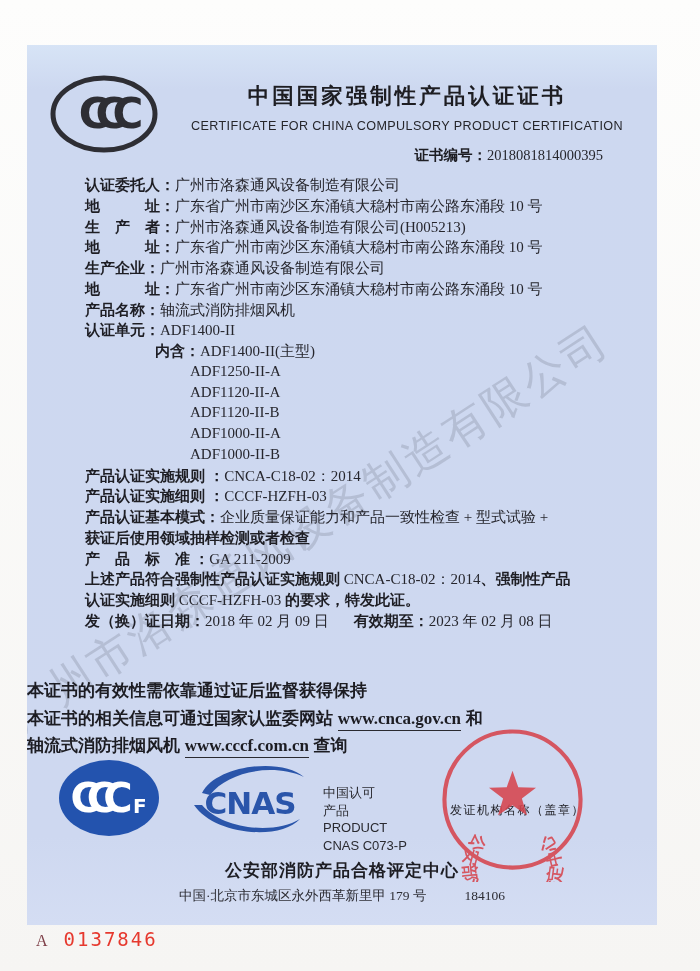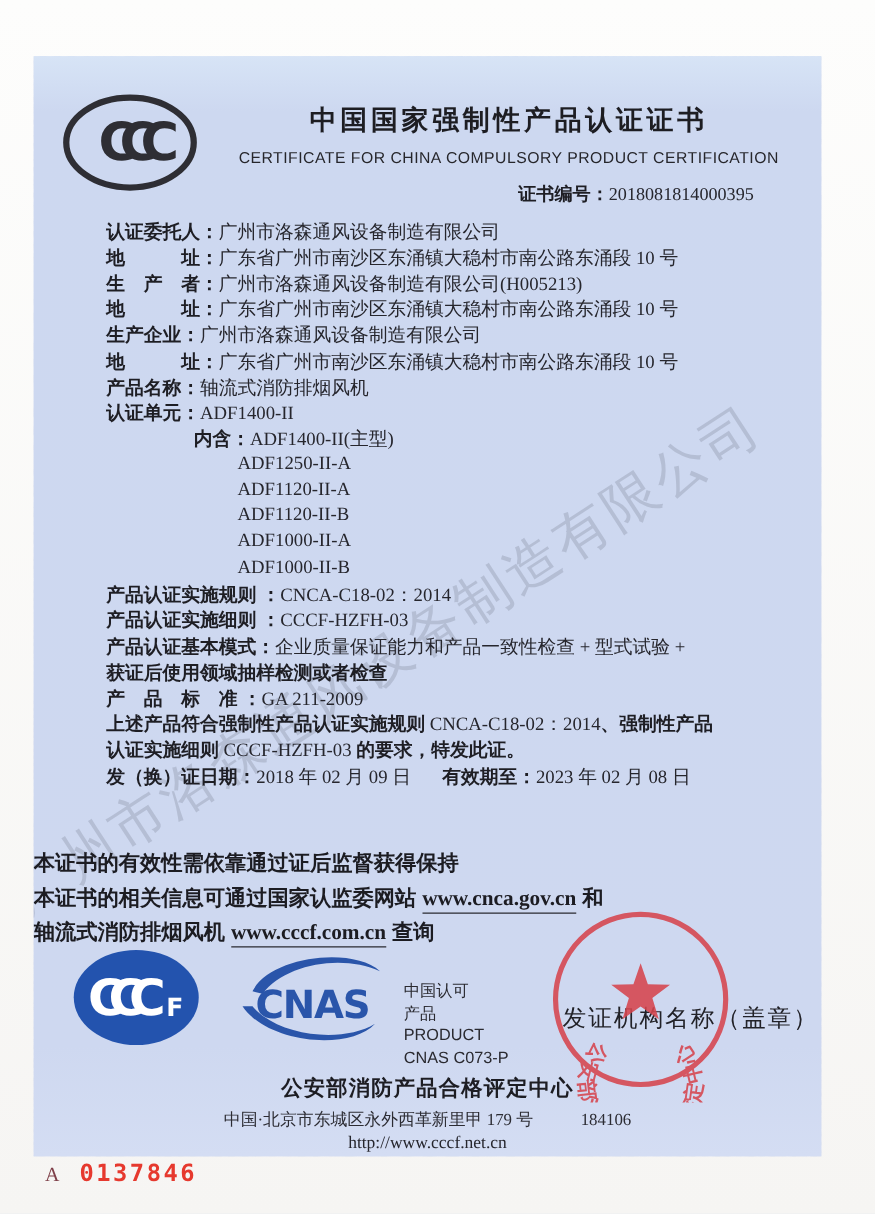--- a/index.html
+++ b/index.html
@@ -46,35 +46,35 @@
   .notice { position:absolute; left:0; top:632px; width:630px; text-align:left; z-index:2;
             font-family:"Liberation Sans", sans-serif; font-weight:700; font-size:17px;
             line-height:27.5px; color:#1c1c22; }
   .u { border-bottom:1.5px solid #2a2a30; padding-bottom:2px;font-family:Liberation Serif, serif; }
 
   .cccf-logo { position:absolute; left:30px; top:712px; width:105px; height:82px; z-index:2; }
   .cnas-logo { position:absolute; left:163px; top:716px; width:120px; height:76px; z-index:2; }
   .acc-text  { position:absolute; left:296px; top:716px; z-index:2; font-size:13px; line-height:17.5px;
                font-family:"Liberation Sans", sans-serif; color:#2a2a30;margin-top:23px; }
 
-  .stamp-caption { position:absolute; left:423px; top:757px; z-index:3; font-size:19px; letter-spacing:1.5px;
+  .stamp-caption { position:absolute; left:423px; top:757px; z-index:3; font-size:12px; letter-spacing:1.5px;
                    color:#222228; font-family:"Liberation Serif", serif; white-space:nowrap; }
   .stamp { position:absolute; left:403px; top:672px; width:165px; height:165px; z-index:4; opacity:.88; }
 
   .footer-org  { position:absolute; left:0; top:814px; width:630px; text-align:center; z-index:2;
                  font-family:"Liberation Sans", sans-serif; font-weight:700; font-size:17px; letter-spacing:1px; color:#1d1d23; }
   .footer-addr { position:absolute; left:0; top:842px; width:630px; text-align:center; z-index:2;
                  font-size:13.5px; color:#2c2c33; }
   .footer-addr .pc { margin-left:38px; }
   .footer-url  { position:absolute; left:0; top:862px; width:630px; text-align:center; z-index:2;
                  font-size:14px; color:#26262d; }
 
   .serial { position:absolute; left:36px; top:928px; z-index:2; white-space:nowrap; }
   .serial .pfx { font-family:"Liberation Serif", serif; font-size:16px; color:#7f4049; }
-  .serial .num { margin-left:16px; font-family:"DejaVu Sans Mono", monospace; font-weight:700;
+  .serial .num { margin-left:16px; font-family:"DejaVu Sans Mono", monospace; font-weight:400;
                  font-size:19px; letter-spacing:2px; color:#e6392e; }
 </style>
 </head>
 <body>
 
 <div class="page">
   <div class="cert">
 
     <div class="watermark">广州市洛森通风设备制造有限公司</div>
 
@@ -146,17 +146,16 @@
       <circle cx="80" cy="78" r="66" fill="none" stroke="#d6454e" stroke-width="4"></circle>
       <path id="stampArc" d="M 46.8,111.2 A 47 47 0 1 0 113.2,111.2" fill="none"></path>
       <text font-family="Liberation Serif, serif" font-weight="bold" font-size="16" fill="#d6454e">
         <textPath href="#stampArc" startOffset="0" textLength="220">公安部消防产品合格评定中心</textPath>
       </text>
       <polygon fill="#d6454e" points="80,50 85.6,66.2 102.8,66.6 89.1,77 94.1,93.4 80,83.6 65.9,93.4 70.9,77 57.2,66.6 74.4,66.2"></polygon>
     </svg>
 
     <div class="footer-org">公安部消防产品合格评定中心</div>
     <div class="footer-addr"><span>中国·北京市东城区永外西革新里甲 179 号</span><span class="pc">184106</span></div>
-    <div class="footer-url">http://www.cccf.net.cn</div>
   </div>
 
   <div class="serial"><span class="pfx">A</span><span class="num">0137846</span></div>
 </div>
 
 </body></html>

